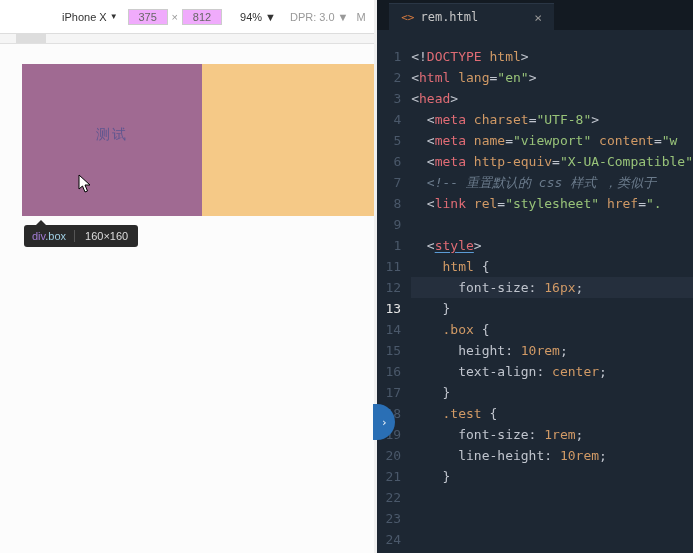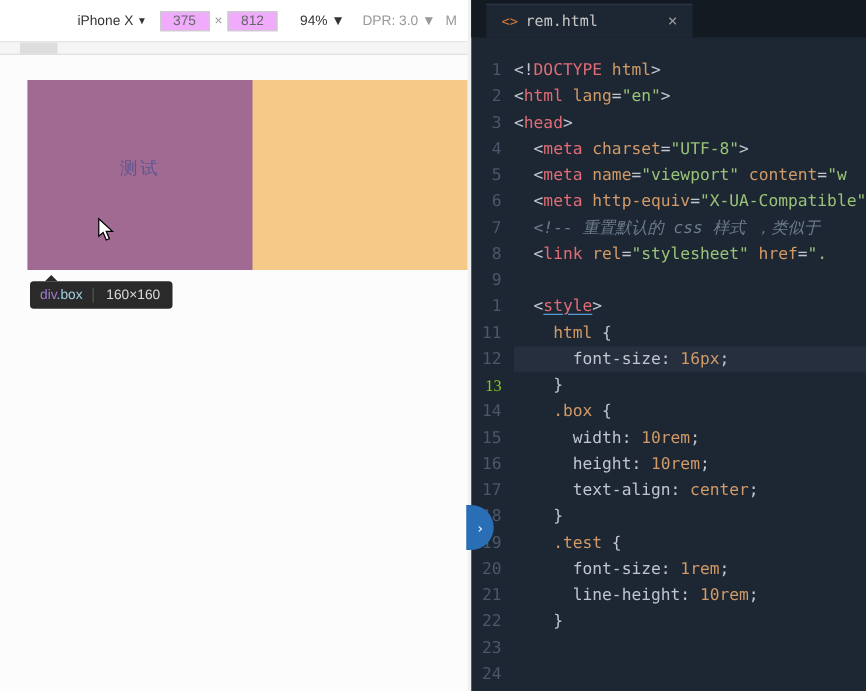--- a/index.html
+++ b/index.html
@@ -132,21 +132,21 @@
     padding-top: 16px;
   }
   .gutter {
     width: 34px;
     text-align: right;
     color: #4a586a;
     padding-right: 10px;
     user-select: none;
   }
   .gutter .ln { height: 21px; line-height: 21px; }
-  .gutter .ln.active { color: #84cc16; font-family: Liberation Serif, serif; }
+  .gutter .ln.active { color: #e5e5e5; }
   .code { flex: 1; color: #c0c5ce; position: relative; }
   .line { height: 21px; line-height: 21px; white-space: pre; }
   .line.hl { background: #252f3d; }
   .p  { color: #c0c5ce; }           
   .t  { color: #e06c75; }           
   .a  { color: #d19a66; }           
   .s  { color: #98c379; }           
   .cprop { color: #c0c5ce; }
   .num { color: #d19a66; }
   .sel { color: #d19a66; }
@@ -261,21 +261,20 @@
         <div class="line">  <span class="p">&lt;</span><span class="t">meta</span> <span class="a">name</span><span class="p">=</span><span class="s">"viewport"</span> <span class="a">content</span><span class="p">=</span><span class="s">"w</span></div>
         <div class="line">  <span class="p">&lt;</span><span class="t">meta</span> <span class="a">http-equiv</span><span class="p">=</span><span class="s">"X-UA-Compatible"</span></div>
         <div class="line">  <span class="cm">&lt;!-- 重置默认的 css 样式 ，类似于</span></div>
         <div class="line">  <span class="p">&lt;</span><span class="t">link</span> <span class="a">rel</span><span class="p">=</span><span class="s">"stylesheet"</span> <span class="a">href</span><span class="p">=</span><span class="s">".</span></div>
         <div class="line"></div>
         <div class="line">  <span class="p">&lt;</span><span class="t styleu">style</span><span class="p">&gt;</span></div>
         <div class="line">    <span class="sel">html</span> <span class="p">{</span></div>
         <div class="line hl">      <span class="cprop">font-size:</span> <span class="num">16px</span><span class="p">;</span></div>
         <div class="line">    <span class="p">}</span></div>
         <div class="line">    <span class="sel">.box</span> <span class="p">{</span></div>
-        <div class="line">      <span class="cprop">width:</span> <span class="num">10rem</span><span class="p">;</span></div>
         <div class="line">      <span class="cprop">height:</span> <span class="num">10rem</span><span class="p">;</span></div>
         <div class="line">      <span class="cprop">text-align:</span> <span class="num">center</span><span class="p">;</span></div>
         <div class="line">    <span class="p">}</span></div>
         <div class="line">    <span class="sel">.test</span> <span class="p">{</span></div>
         <div class="line">      <span class="cprop">font-size:</span> <span class="num">1rem</span><span class="p">;</span></div>
         <div class="line">      <span class="cprop">line-height:</span> <span class="num">10rem</span><span class="p">;</span></div>
         <div class="line">    <span class="p">}</span></div>
       </div>
   </div>
 

